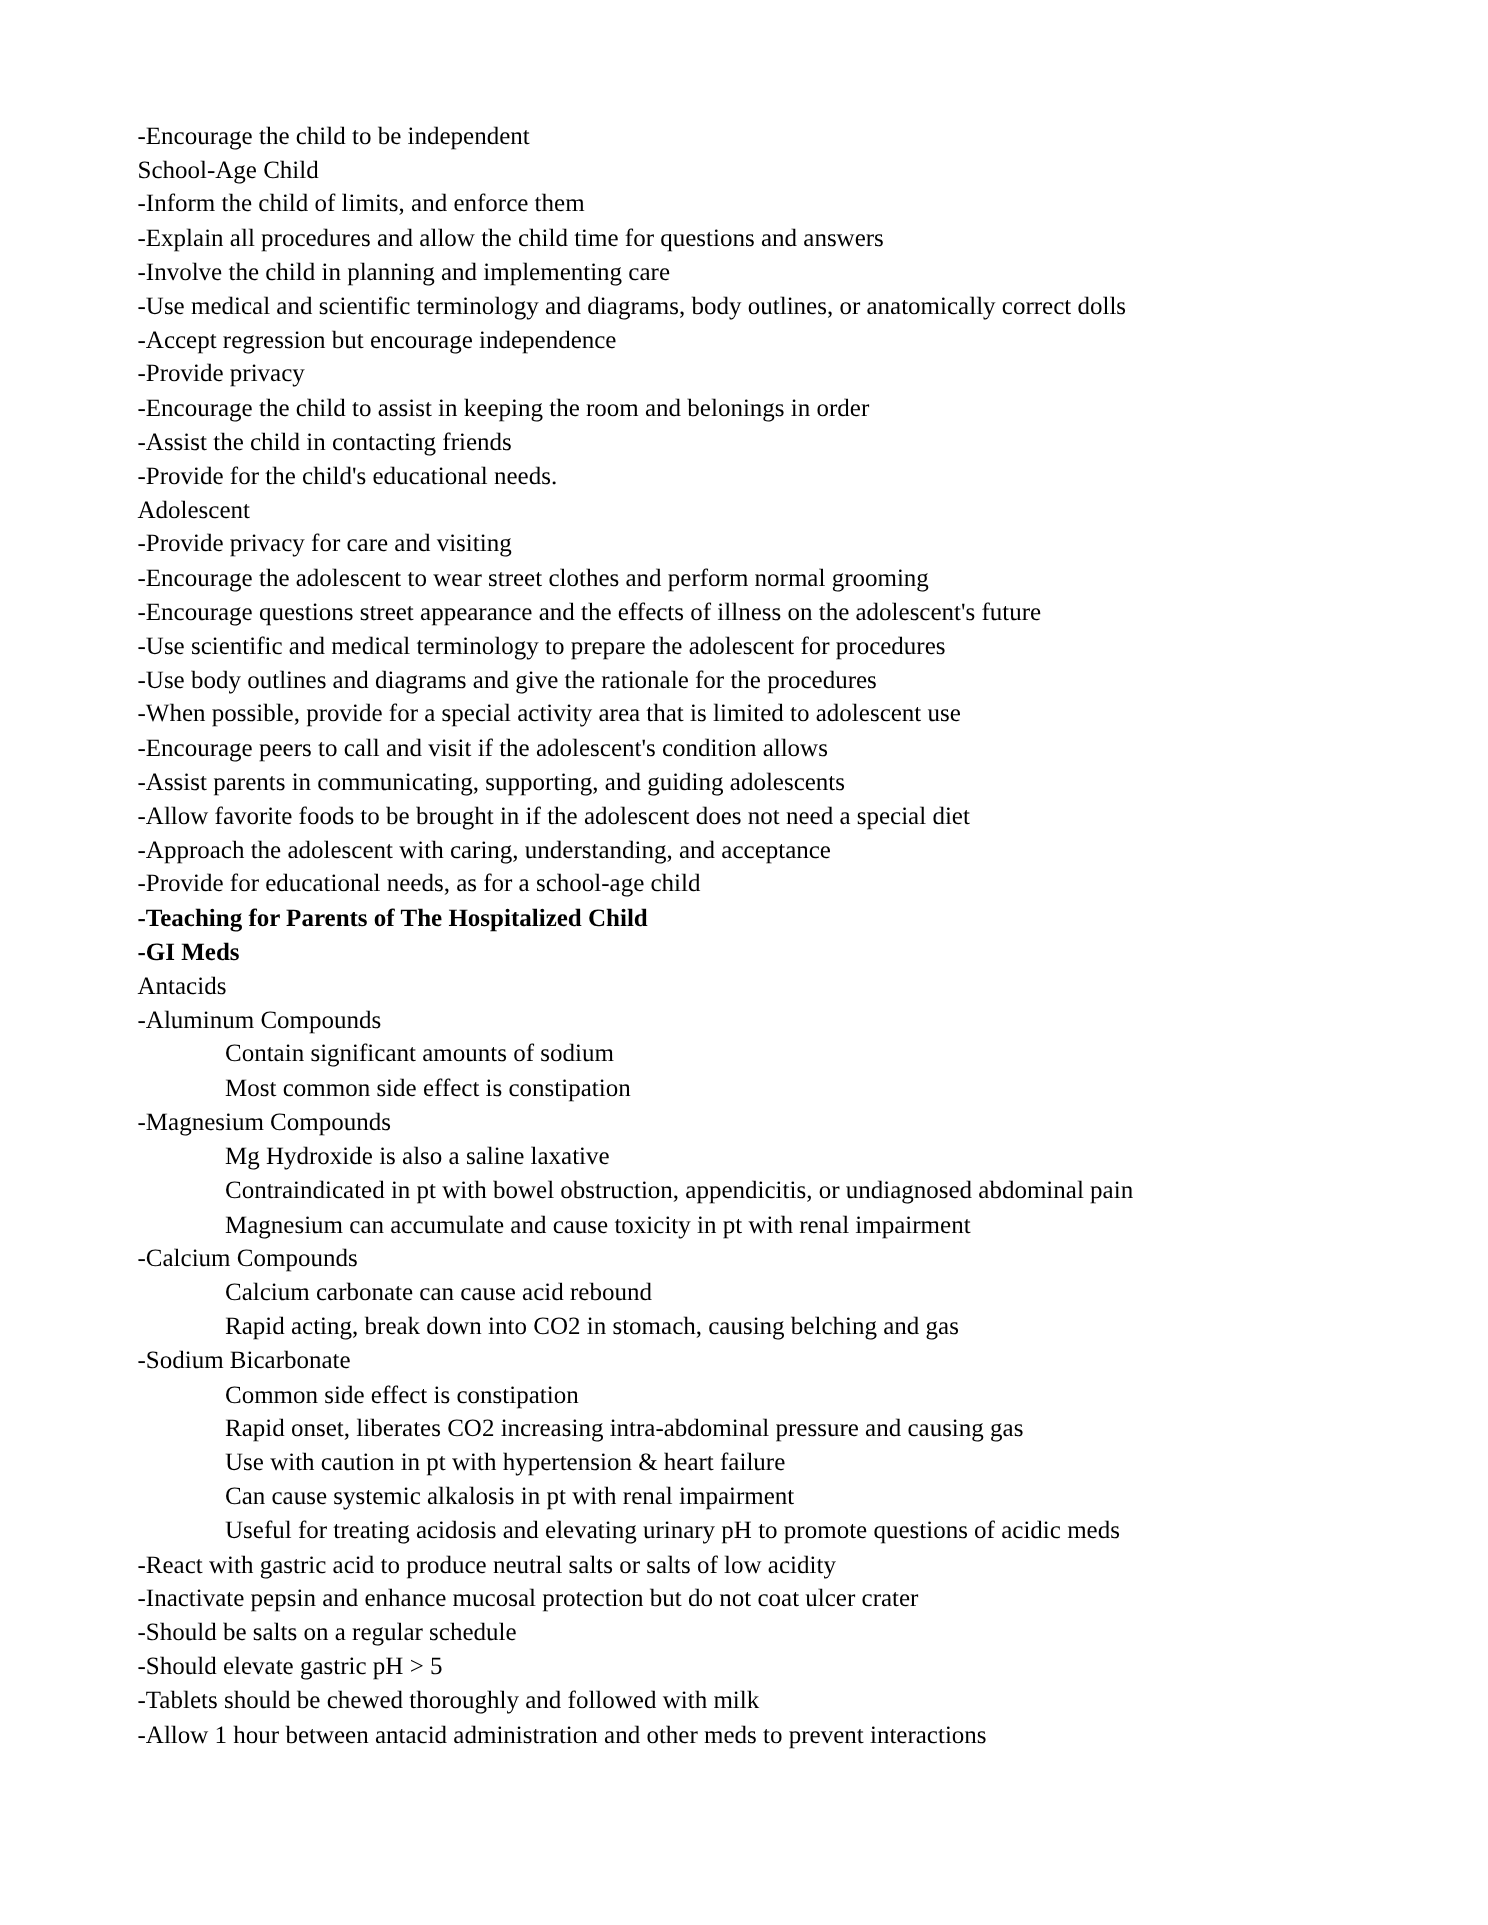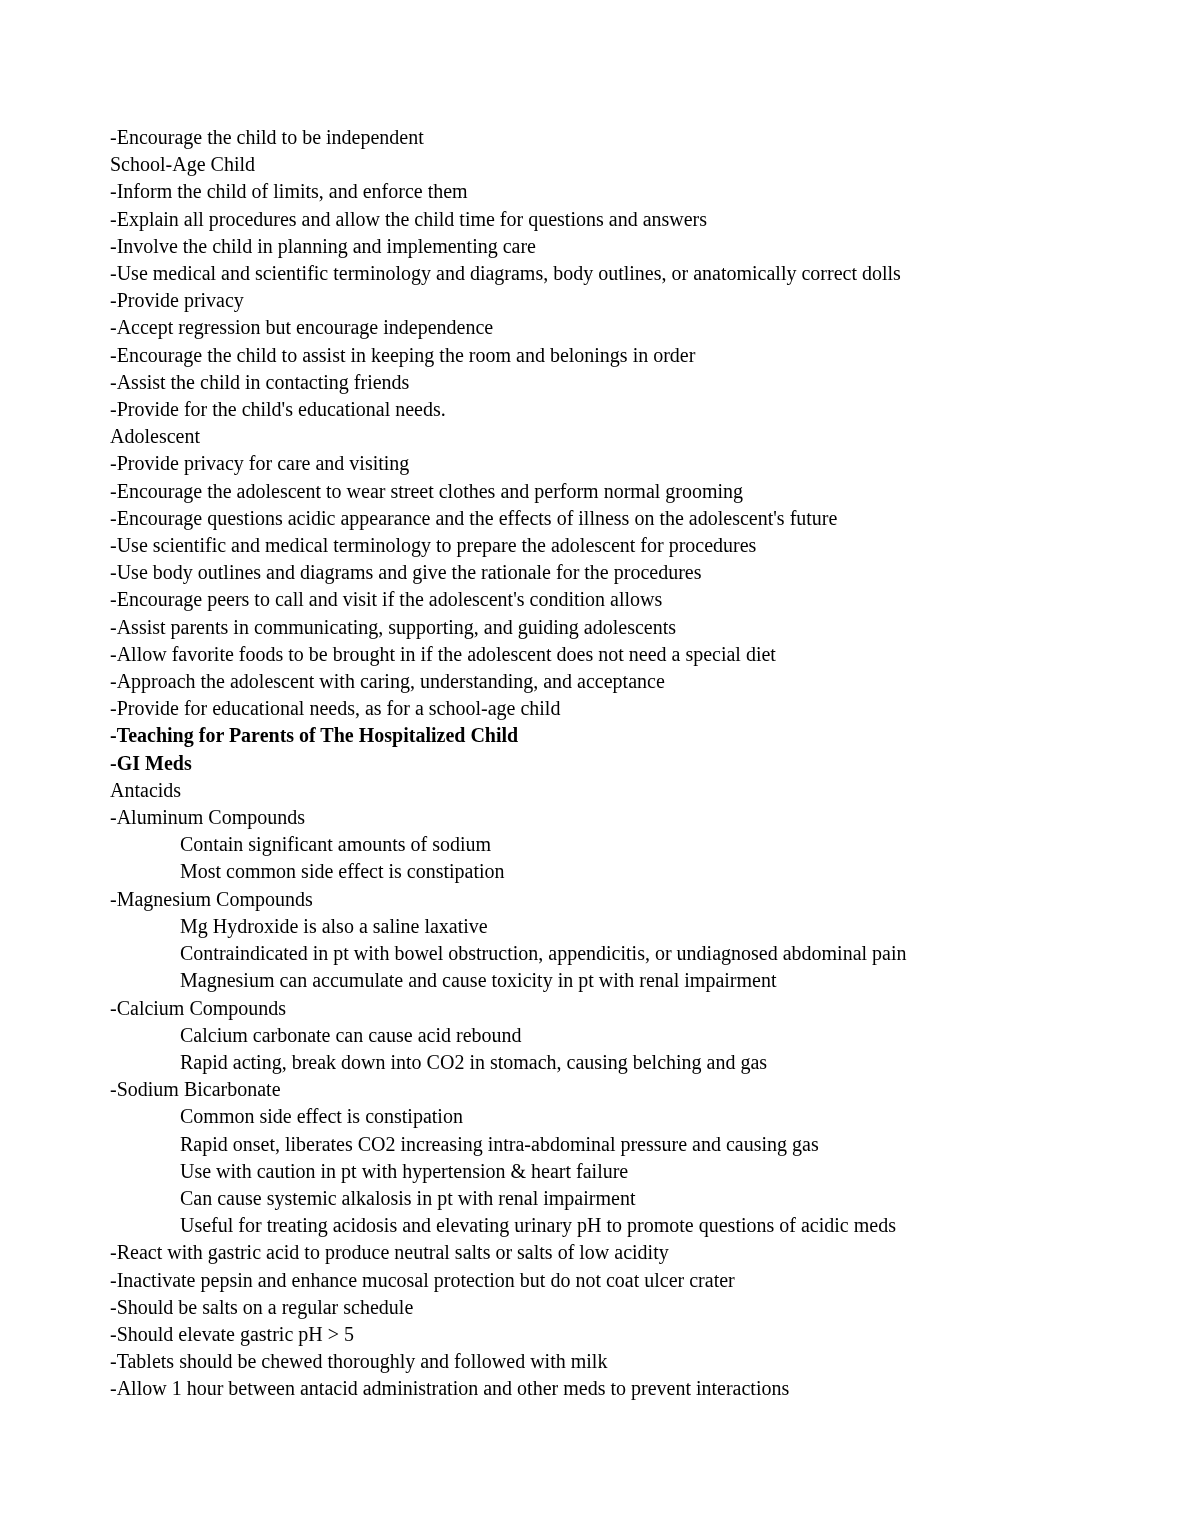--- a/index.html
+++ b/index.html
@@ -13,21 +13,21 @@
     height: 1540px;
     background: #ffffff;
     font-family: "Liberation Serif", serif;
     font-size: 20px;
     color: #000000;
     overflow: hidden;
   }
   .content {
     position: absolute;
     left: 110px;
-    top: 124px;
+    top: 96px;
     right: 40px;
   }
   .line {
     line-height: 27.2px;
     white-space: pre-wrap;
   }
   .line.indent-1 {
     padding-left: 70px;
   }
   .u { }
@@ -37,31 +37,32 @@
 <body>
 
 <div class="page">
   <div class="content">
       <div class="line"><span>-Encourage the child to be independent</span></div>
       <div class="line"><span class="u">School-Age Child </span></div>
       <div class="line"><span>-Inform the child of limits, and enforce them</span></div>
       <div class="line"><span>-Explain all procedures and allow the child time for questions and answers</span></div>
       <div class="line"><span>-Involve the child in planning and implementing care</span></div>
       <div class="line"><span>-Use medical and scientific terminology and diagrams, body outlines, or anatomically correct dolls</span></div>
+      <div class="line"><span>-Accept regression but encourage independence</span></div>
       <div class="line"><span>-Provide privacy</span></div>
-      <div class="line"><span>-Accept regression but encourage independence</span></div>
       <div class="line"><span>-Encourage the child to assist in keeping the room and belonings in order</span></div>
       <div class="line"><span>-Assist the child in contacting friends</span></div>
       <div class="line"><span>-Provide for the child's educational needs.</span></div>
       <div class="line"><span class="u">Adolescent</span></div>
       <div class="line"><span>-Provide privacy for care and visiting</span></div>
       <div class="line"><span>-Encourage the adolescent to wear street clothes and perform normal grooming</span></div>
-      <div class="line"><span>-Encourage questions acidic appearance and the effects of illness on the adolescent's future</span></div>
+      <div class="line"><span>-Encourage questions street appearance and the effects of illness on the adolescent's future</span></div>
       <div class="line"><span>-Use scientific and medical terminology to prepare the adolescent for procedures</span></div>
       <div class="line"><span>-Use body outlines and diagrams and give the rationale for the procedures</span></div>
+      <div class="line"><span>-When possible, provide for a special activity area that is limited to adolescent use</span></div>
       <div class="line"><span>-Encourage peers to call and visit if the adolescent's condition allows</span></div>
       <div class="line"><span>-Assist parents in communicating, supporting, and guiding adolescents</span></div>
       <div class="line"><span>-Allow favorite foods to be brought in if the adolescent does not need a special diet</span></div>
       <div class="line"><span>-Approach the adolescent with caring, understanding, and acceptance</span></div>
       <div class="line"><span>-Provide for educational needs, as for a school-age child</span></div>
       <div class="line"><span class="b">-Teaching for Parents of The Hospitalized Child</span></div>
       <div class="line"><span class="b">-GI Meds</span></div>
       <div class="line"><span class="u">Antacids</span></div>
       <div class="line"><span>-Aluminum Compounds</span></div>
       <div class="line indent-1"><span>Contain significant amounts of sodium</span></div>

